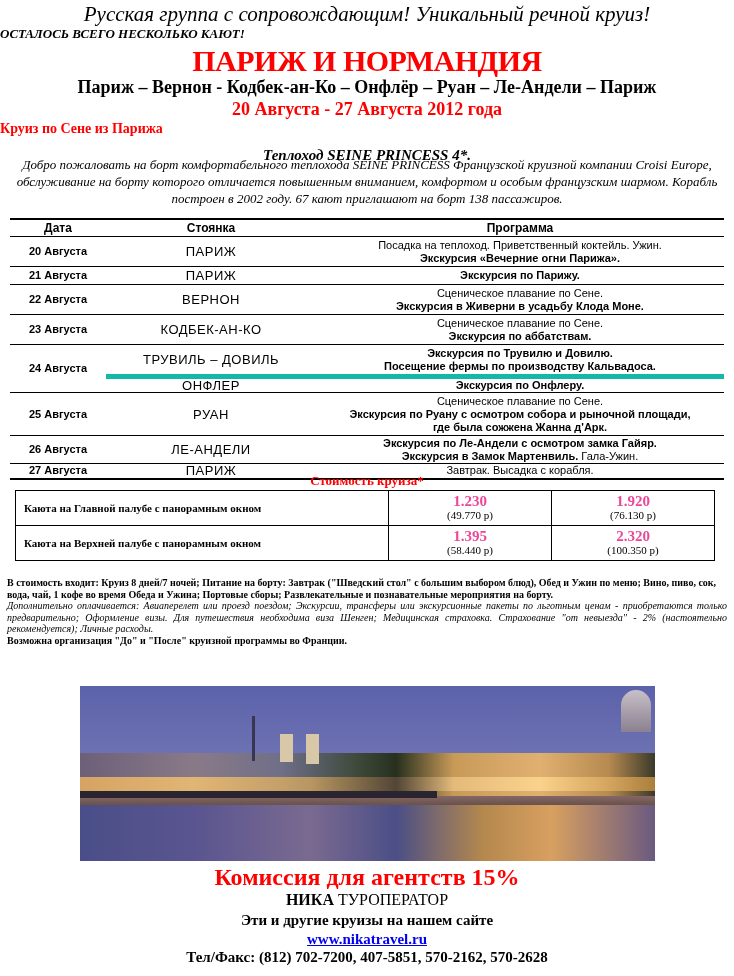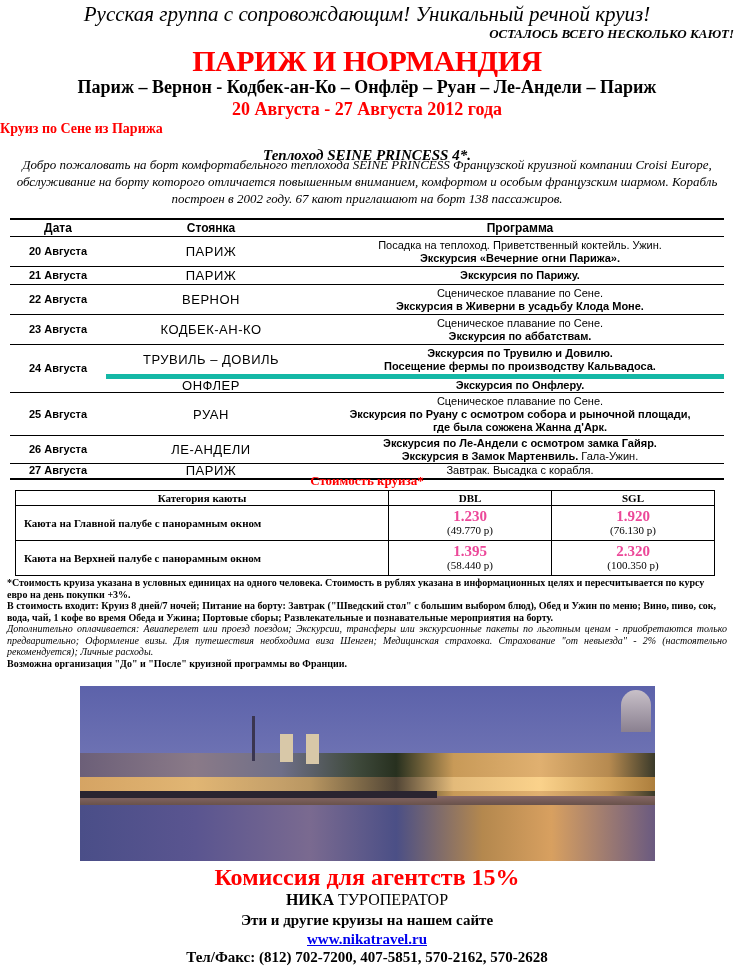--- a/index.html
+++ b/index.html
@@ -1,18 +1,18 @@
 <!DOCTYPE html>
 <html><head>
 <meta charset="utf-8">
 <style>
   html, body { margin: 0; padding: 0; background: #ffffff; }
   body { width: 734px; height: 976px; overflow: hidden; position: relative; font-family: "Liberation Serif", serif; color: #000; }
   .tagline { position: absolute; top: 2px; left: 0; width: 734px; text-align: center; font-style: italic; font-size: 21px; line-height: 24px; }
-  .warning { position: absolute; top: 26px; left: 0; width: 734px; text-align: right; font-style: italic; font-weight: bold; font-size: 13px; line-height: 16px; }
+  .warning { position: absolute; top: 26px; left: 0; width: 734px; text-align: left; font-style: italic; font-weight: bold; font-size: 13px; line-height: 16px; }
   .title { position: absolute; top: 44px; left: 0; width: 734px; text-align: center; color: #ff0000; font-size: 30px; line-height: 34px; font-weight: bold; letter-spacing: -0.5px; }
   .route { position: absolute; top: 76px; left: 0; width: 734px; text-align: center; font-weight: bold; font-size: 18px; line-height: 22px; }
   .dates { position: absolute; top: 98px; left: 0; width: 734px; text-align: center; color: #ff0000; font-weight: bold; font-size: 18px; line-height: 22px; }
   .subtitle { position: absolute; top: 120px; left: 0; width: 734px; color: #ff0000; font-weight: bold; font-size: 14px; line-height: 18px; }
   .ship { position: absolute; top: 146px; left: 0; width: 734px; text-align: center; font-weight: bold; font-style: italic; font-size: 15px; line-height: 18px; }
   .intro { position: absolute; top: 156px; left: 10px; width: 714px; text-align: center; font-style: italic; font-size: 13px; line-height: 17px; }
 
   table.prog { position: absolute; top: 218px; left: 10px; width: 714px; border-collapse: collapse; font-family: "Liberation Sans", sans-serif; font-size: 11px; }
   table.prog td, table.prog th { padding: 0; text-align: center; vertical-align: middle; line-height: 13px; }
   table.prog tr.bordered td { border-top: 1px solid #000; }
@@ -145,25 +145,20 @@
         <div>Завтрак. Высадка с корабля.</div>
       </td>
     </tr>
   </tbody>
 </table>
 
 <div class="cost-title">Стоимость круиза*</div>
 
 <table class="price">
   <tbody>
-      <tr>
-    <th>Категория каюты</th>
-    <th>DBL</th>
-    <th>SGL</th>
-  </tr>
   <tr>
     <td class="cat">Каюта на Главной палубе с панорамным окном</td>
     <td class="val">
       <span class="eur">1.230</span>
       <span class="rub">(49.770 р)</span>
     </td>
     <td class="val">
       <span class="eur">1.920</span>
       <span class="rub">(76.130 р)</span>
     </td>
@@ -176,21 +171,20 @@
     </td>
     <td class="val">
       <span class="eur">2.320</span>
       <span class="rub">(100.350 р)</span>
     </td>
   </tr>
 </tbody>
   </table>
 
 <div class="notes">
-  <p class="b">*Стоимость круиза указана в условных единицах на одного человека. Стоимость в рублях указана в информационных целях и пересчитывается по курсу евро на день покупки +3%.</p>
   <p class="b">В стоимость входит: Круиз 8 дней/7 ночей; Питание на борту: Завтрак ("Шведский стол" с большим выбором блюд), Обед и Ужин по меню; Вино, пиво, сок, вода, чай, 1 кофе во время Обеда и Ужина; Портовые сборы; Развлекательные и познавательные мероприятия на борту.</p>
   <p class="i">Дополнительно оплачивается: Авиаперелет или проезд поездом; Экскурсии, трансферы или экскурсионные пакеты по льготным ценам - приобретаются только предварительно; Оформление визы. Для путешествия необходима виза Шенген; Медицинская страховка. Страхование "от невыезда" - 2% (настоятельно рекомендуется); Личные расходы.</p>
   <p class="b">Возможна организация "До" и "После" круизной программы во Франции.</p>
 </div>
 
 <div class="photo" title="Ночная панорама Парижа: мост Искусств, Нотр-Дам и Сена">
   <div class="sky"></div>
   <div class="city"></div>
   <div class="tower" style="left:200px;top:48px;width:13px;height:28px;"></div>
   <div class="tower" style="left:226px;top:48px;width:13px;height:30px;"></div>

